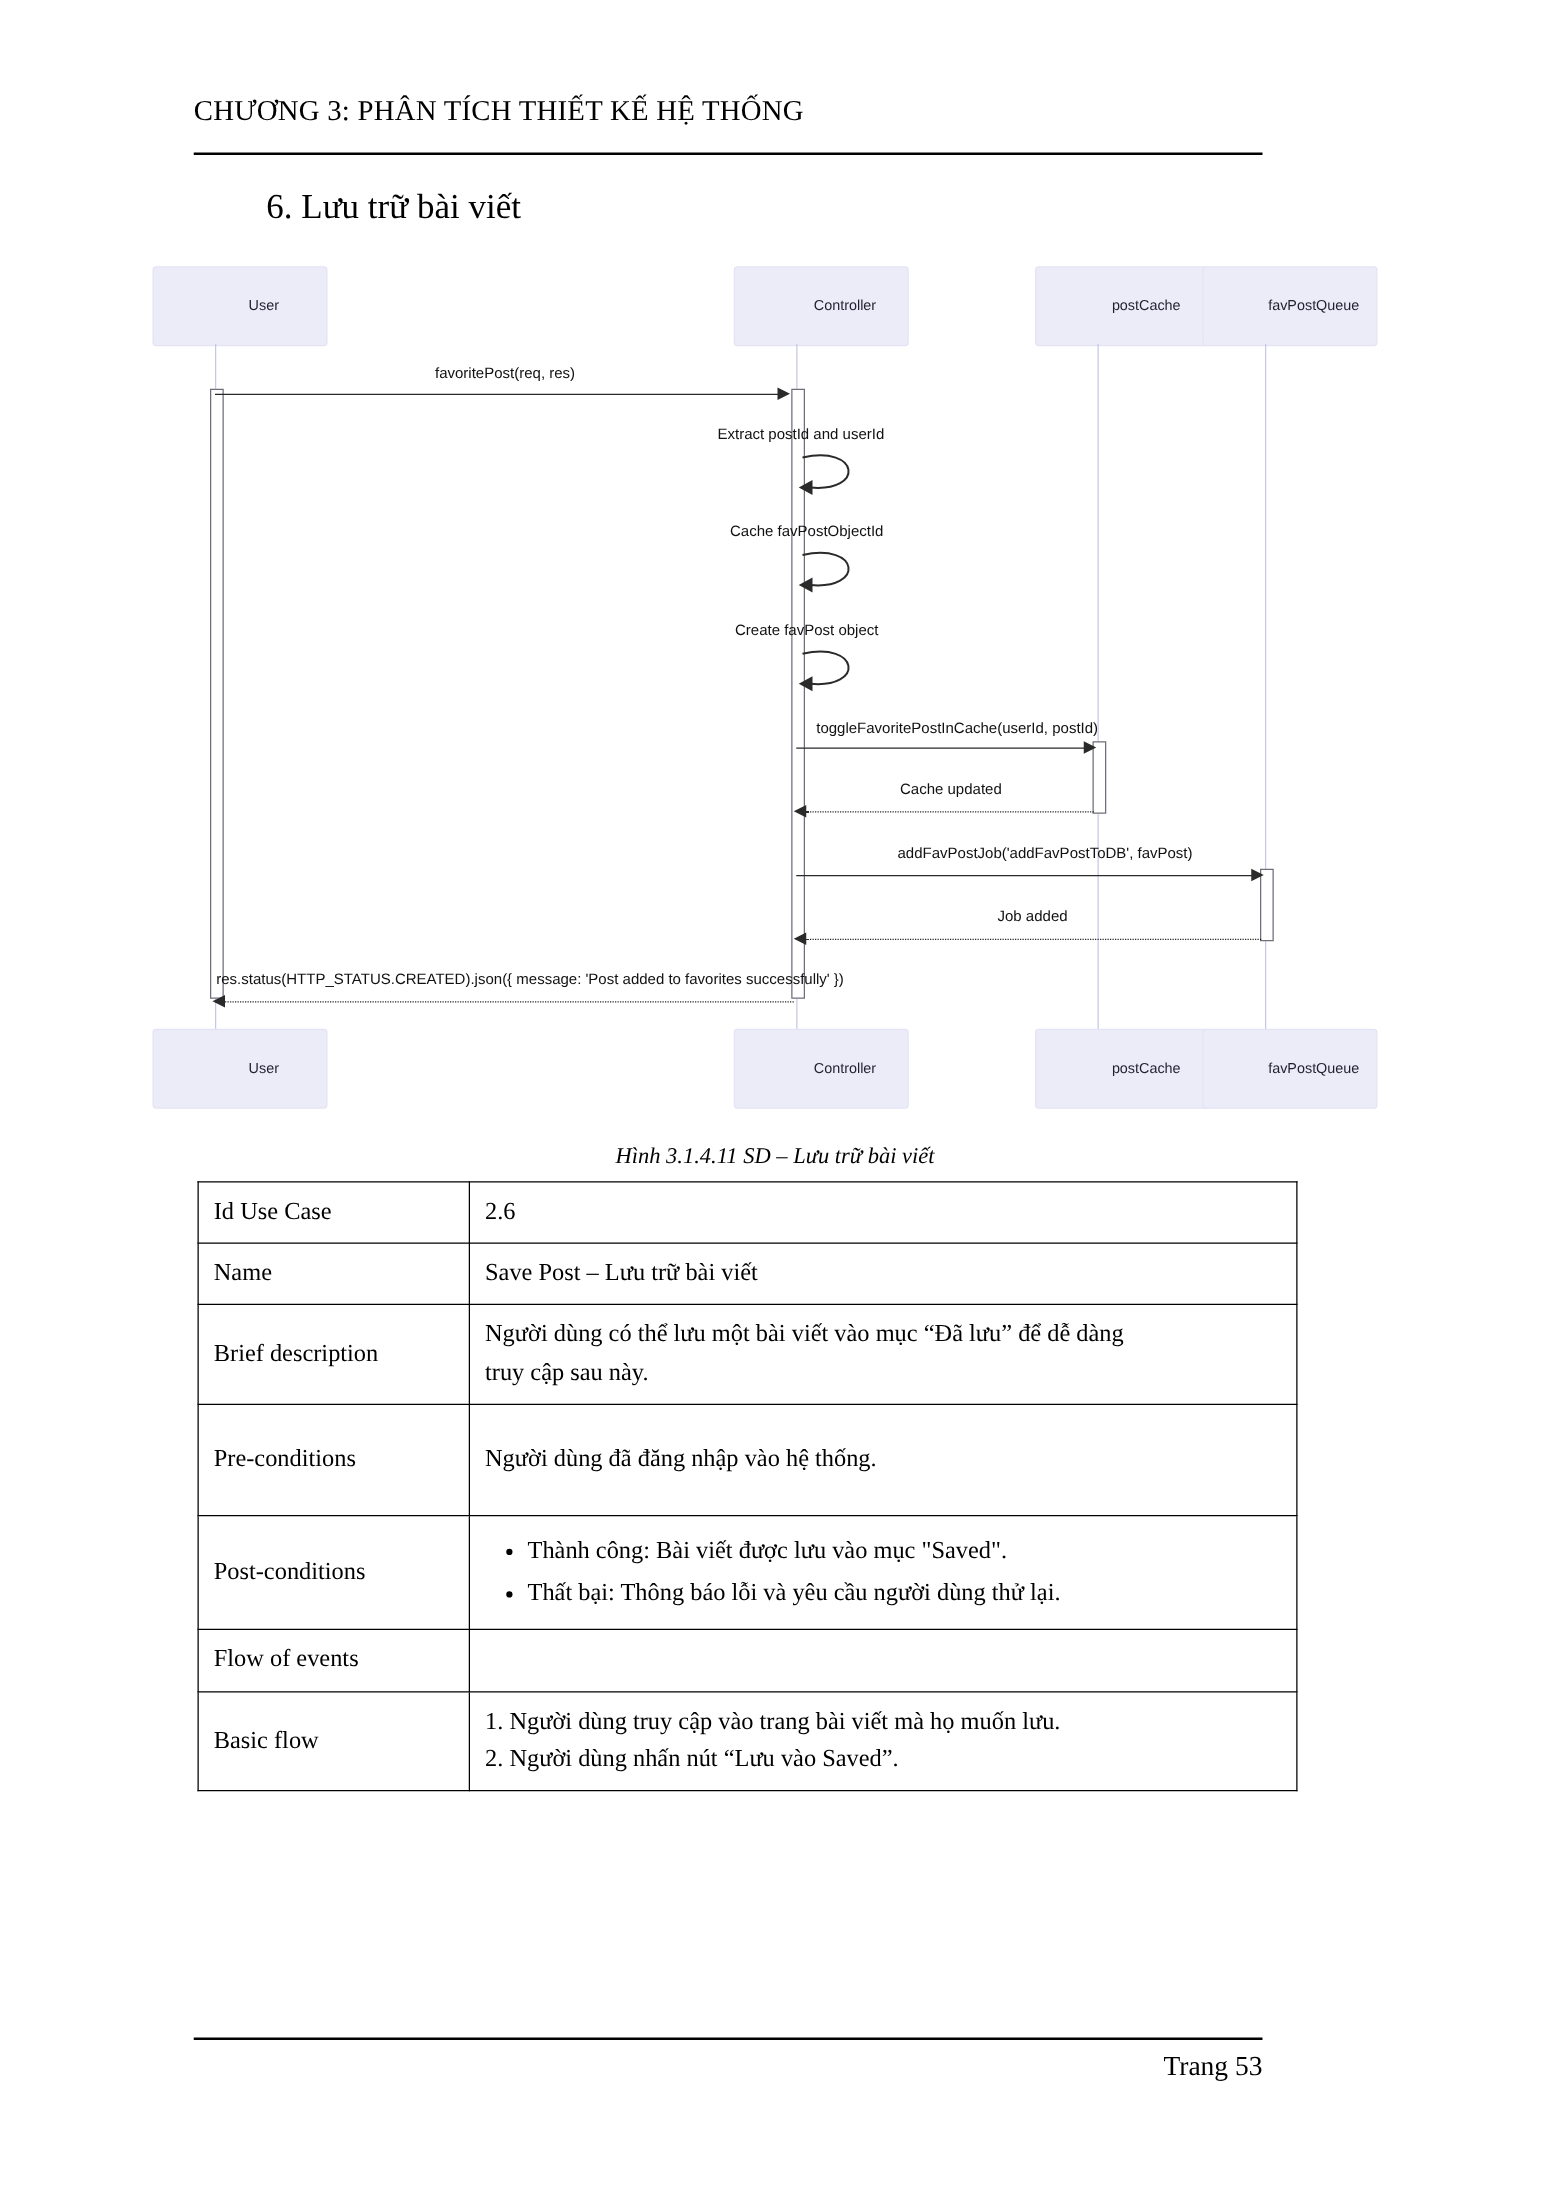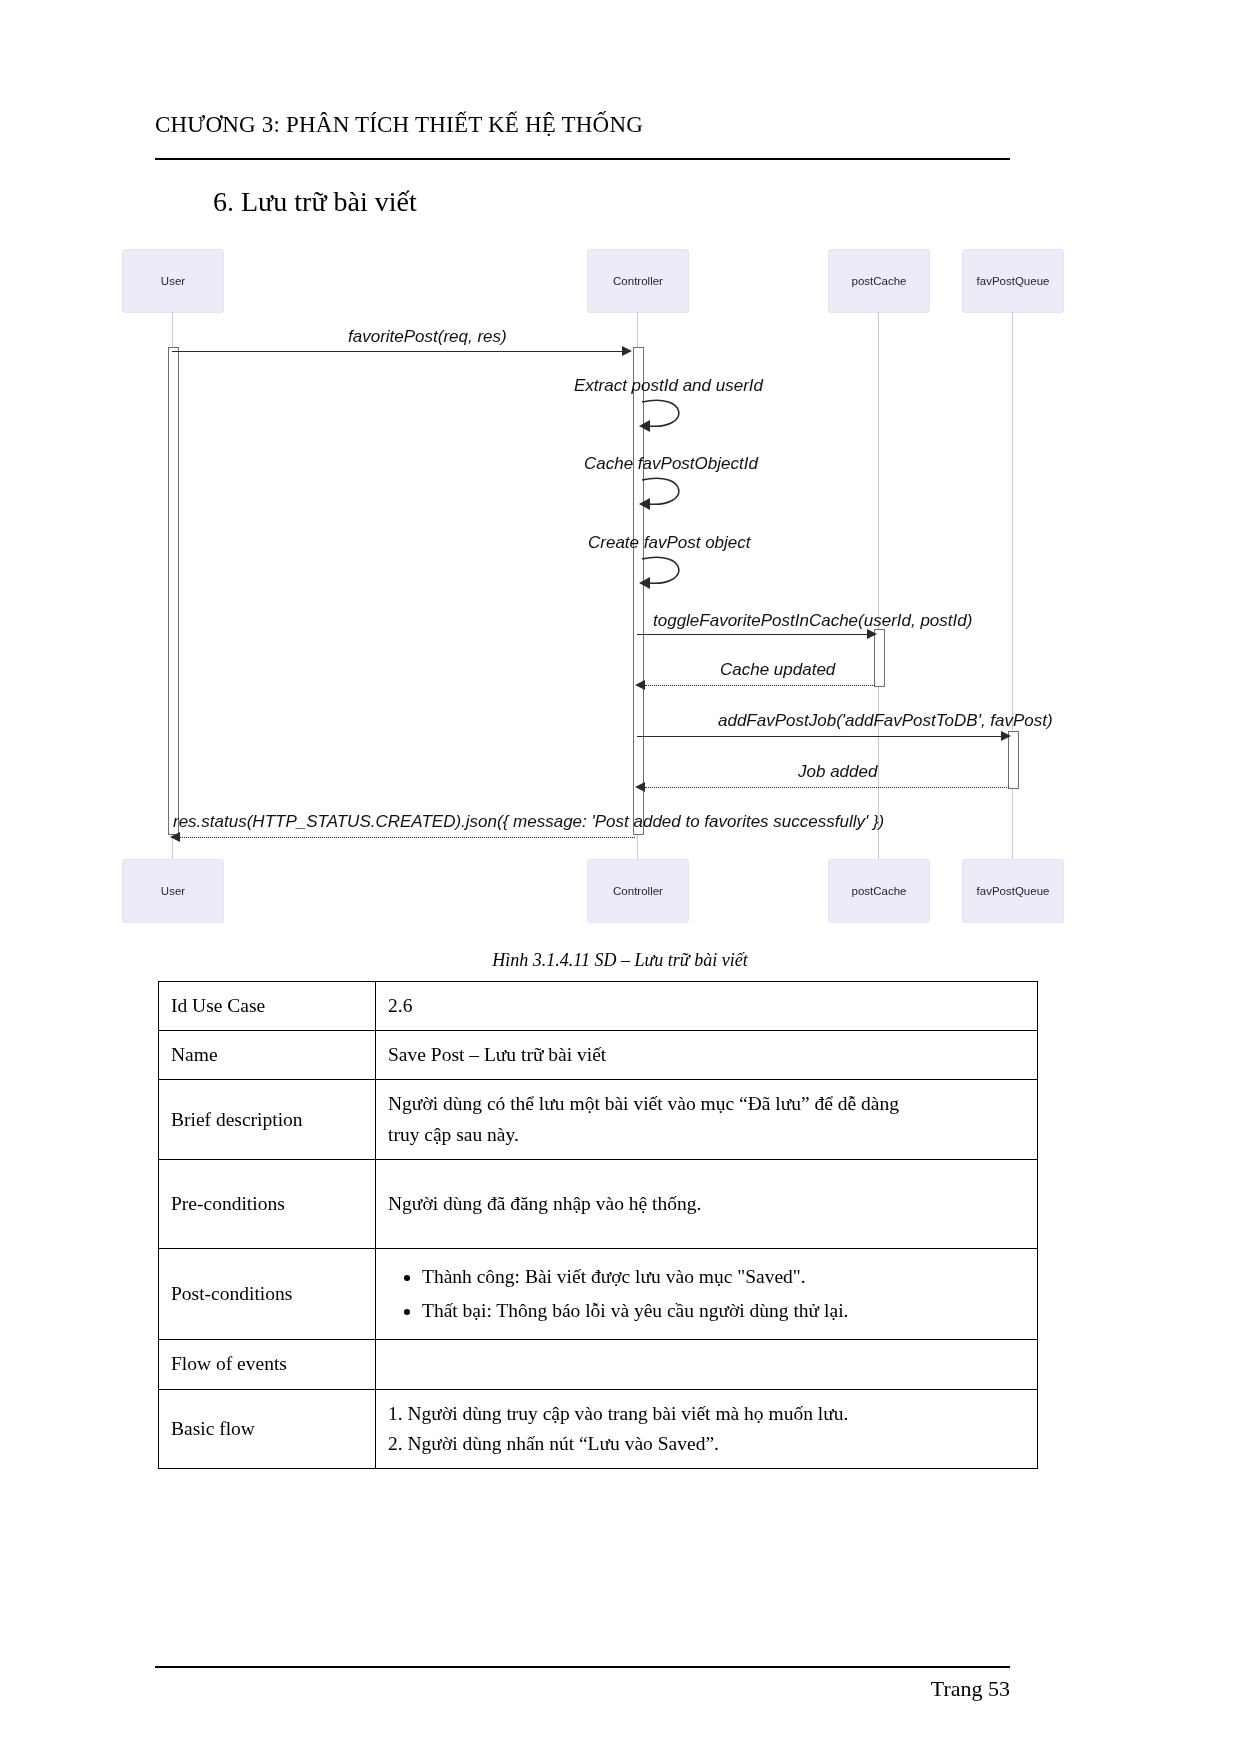--- a/index.html
+++ b/index.html
@@ -4,21 +4,21 @@
 <style>
   html, body { margin:0; padding:0; }
   body {
     width:1240px; height:1754px;
     background:#ffffff;
     font-family:"Liberation Serif", serif;
     color:#000;
     position:relative;
     overflow:hidden;
   }
-  .page { position:relative; width:1240px; height:1306px; box-sizing:border-box;margin-top:36px; }
+  .page { position:relative; width:1240px; height:1306px; box-sizing:border-box; }
 
   
   .doc-header {
     position:absolute; left:155px; top:76px; width:855px;
   }
   .doc-header .htext {
     font-family:"Liberation Serif", serif;
     font-size:23px; letter-spacing:.2px; white-space:nowrap;
   }
   .header-rule {
@@ -34,31 +34,31 @@
 
   
   .diagram {
     position:absolute; left:110px; top:205px; width:1010px; height:690px;
     font-family:"Liberation Sans", sans-serif;
   }
   .lifeline-box {
     position:absolute; width:100px; height:62px;
     background:#ececf9; border:1px solid #e3e3f5; border-radius:3px;
     display:flex; align-items:center; justify-content:center;
-    font-size:11.5px; color:#1f1f2e;
+    font-size:11.5px; color:#1f1f2e;padding-left:38px;
   }
   .lifeline-line {
     position:absolute; width:1px; background:#c8c8e4;
   }
   .activation {
     position:absolute; width:9px; background:#ffffff;
     border:1px solid #6e6e7a;
   }
   .msg-label {
-    position:absolute; font-size:17px; color:#111; white-space:nowrap;font-style:italic;
+    position:absolute; font-size:12px; color:#111; white-space:nowrap;
   }
   .arrow-line {
     position:absolute; height:0; border-top:1.3px solid #2a2a2a;
   }
   .arrow-line.dotted { border-top:1.6px dotted #2a2a2a; }
   .arrow-head {
     position:absolute; width:0; height:0;
   }
   .arrow-head.right {
     border-top:5px solid transparent; border-bottom:5px solid transparent;

